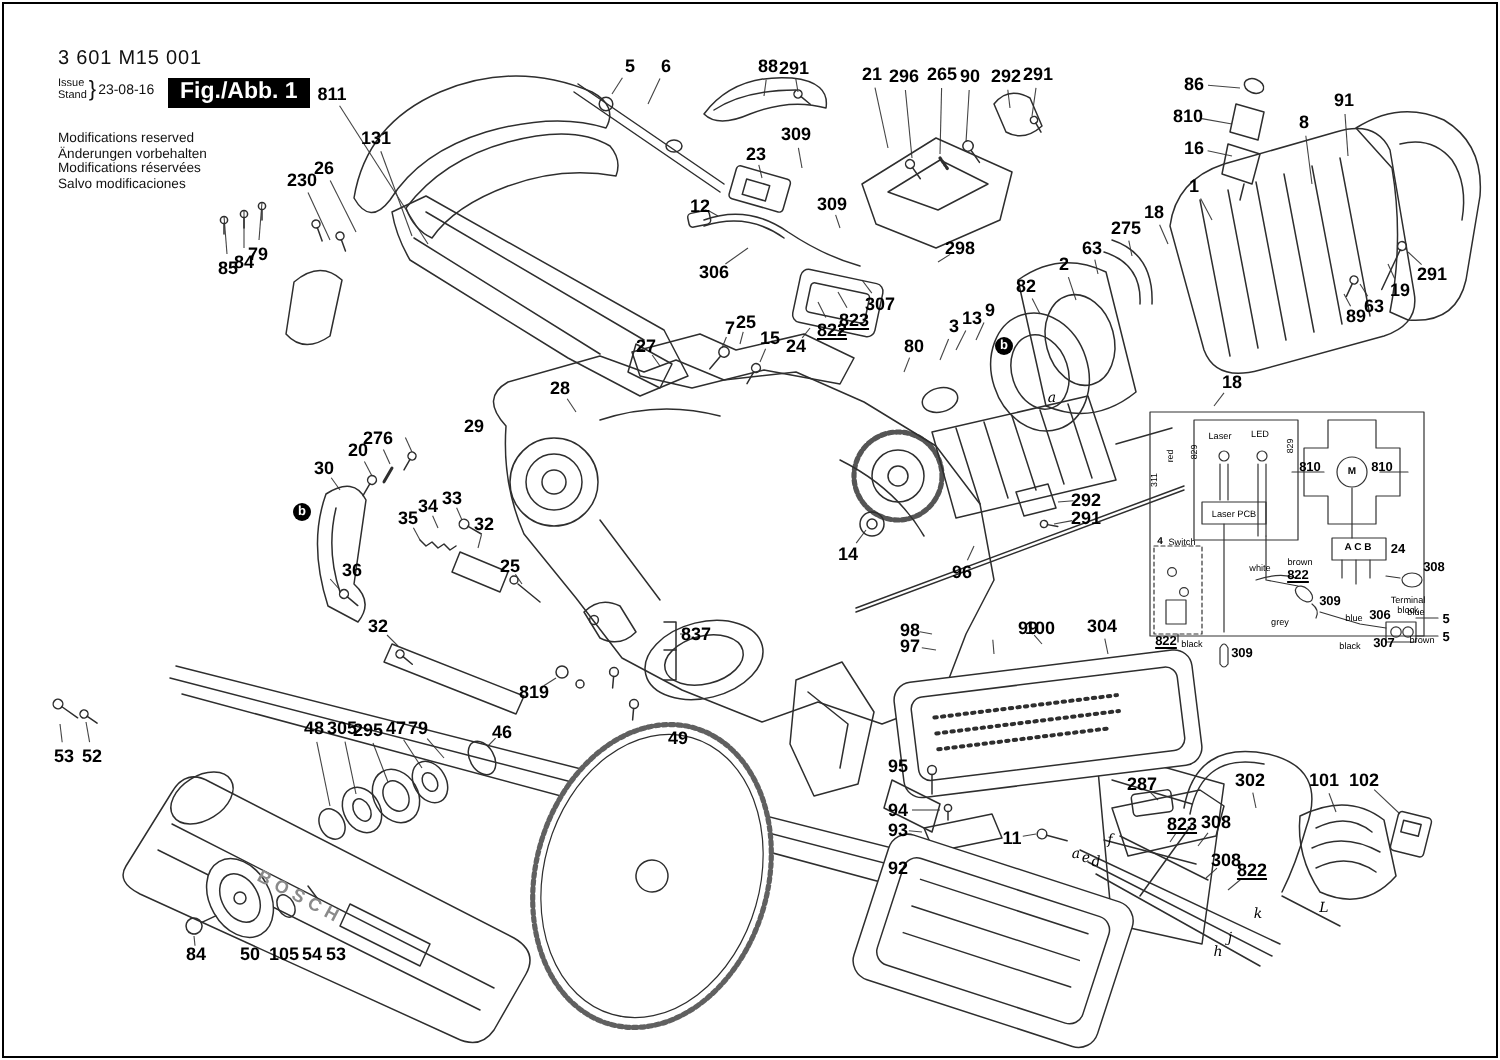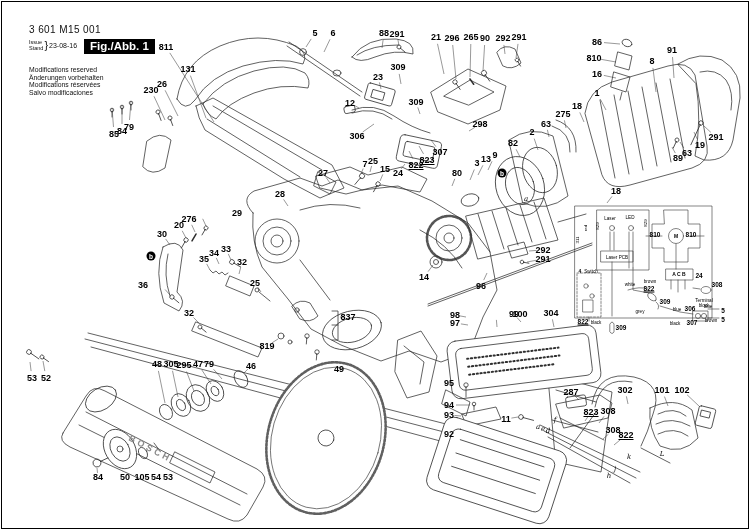--- a/index.html
+++ b/index.html
@@ -569,21 +569,21 @@
       <span class="co" style="left: 495px; top: 155px;">9</span>
       <span class="co" style="left: 616px; top: 191px;">18</span>
       <span class="co" style="left: 204px; top: 213px; margin-left: 33px;">29</span>
       <span class="co" style="left: 189px; top: 219px;">276</span>
       <span class="co" style="left: 179px; top: 225px;">20</span>
       <span class="co" style="left: 162px; top: 234px;">30</span>
       <span class="co" style="left: 226px; top: 249px;">33</span>
       <span class="co" style="left: 214px; top: 253px;">34</span>
       <span class="co" style="left: 204px; top: 259px;">35</span>
       <span class="co" style="left: 242px; top: 262px;">32</span>
-      <span class="co" style="left: 143px; top: 285px;">36</span>
+      <span class="co" style="left: 176px; top: 285px;">36</span>
       <span class="co" style="left: 189px; top: 313px;">32</span>
       <span class="co" style="left: 255px; top: 283px;">25</span>
       <span class="co" style="left: 543px; top: 250px;">292</span>
       <span class="co" style="left: 543px; top: 259px;">291</span>
       <span class="co" style="left: 424px; top: 277px;">14</span>
       <span class="co" style="left: 481px; top: 286px;">96</span>
       <span class="co" style="left: 348px; top: 317px;">837</span>
       <span class="co" style="left: 267px; top: 346px;">819</span>
       <span class="co" style="left: 455px; top: 315px;">98</span>
       <span class="co" style="left: 455px; top: 323px;">97</span>

